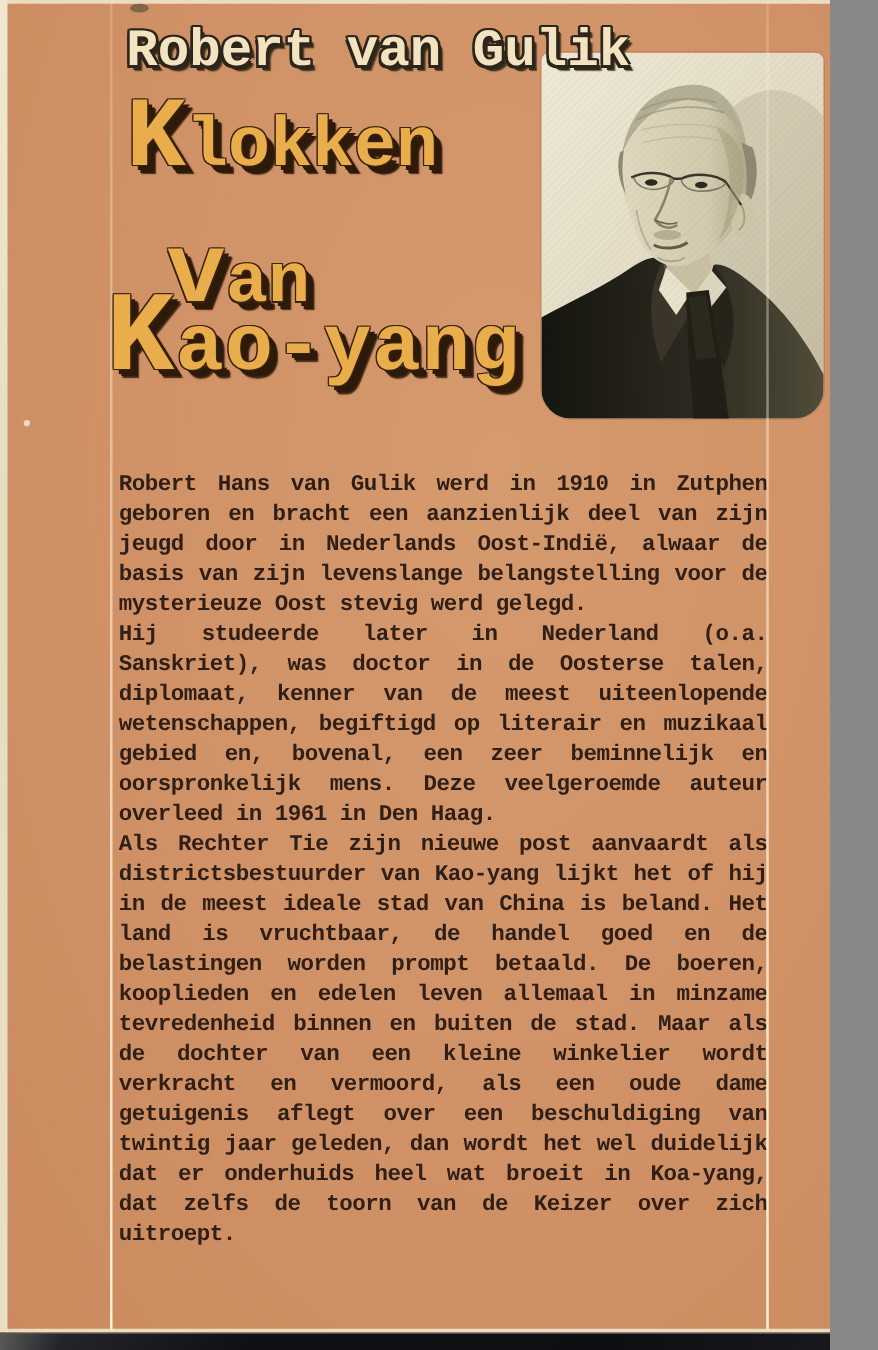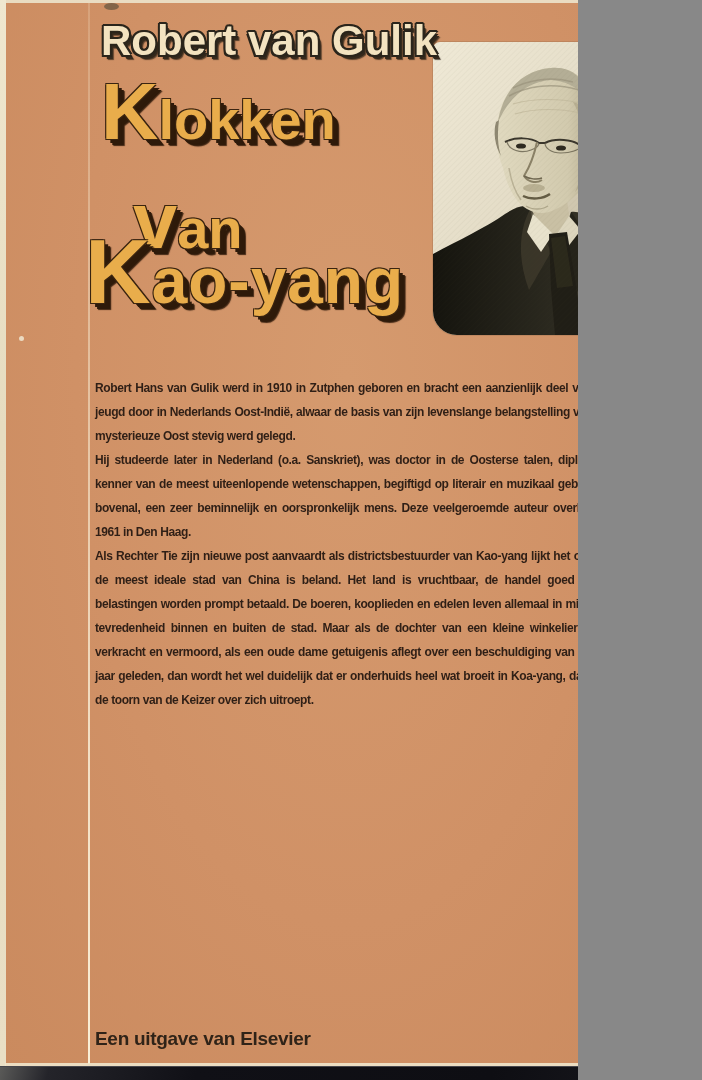--- a/index.html
+++ b/index.html
@@ -1,19 +1,19 @@
 <!DOCTYPE html>
 <html><head>
 <meta charset="utf-8">
 <style>
   html,body{margin:0;padding:0;background:#888;}
   .page{
-    position:relative;width:578px;height:1080px;overflow:hidden;
+    position:relative;width:664px;height:1080px;overflow:hidden;
     background:radial-gradient(ellipse at 60% 35%, #d59a6e 0%, #d09166 55%, #ca8a5e 100%);
-    font-family:Liberation Sans, sans-serif;
+    font-family:Liberation Mono, monospace;
   }
   
   .edge-top{position:absolute;left:0;top:0;width:702px;height:3px;background:#ece4cc;opacity:.9;}
   .edge-left{position:absolute;left:0;top:0;width:6px;height:1066px;
     background:linear-gradient(to bottom,#efe7cf 0%,#e6dcc0 40%,#e9dfc5 100%);}
   .edge-right{position:absolute;left:699px;top:0;width:3px;height:1066px;background:#dcc49e;opacity:.85;}
   .smudge{position:absolute;left:104px;top:3px;width:15px;height:7px;border-radius:50%;
     background:#6f5a42;opacity:.8;}
   .speck{position:absolute;left:19px;top:336px;width:5px;height:5px;border-radius:50%;
     background:#f2ecd8;opacity:.8;}
@@ -50,21 +50,21 @@
   
   .photo{
     position:absolute;left:433px;top:42px;width:226px;height:293px;
     border-radius:7px 7px 24px 24px;overflow:hidden;z-index:5;
     box-shadow:0 0 0 1px rgba(90,60,40,.15);
   }
   .photo svg{display:block;width:100%;height:100%;}
   
   .body-text{
     position:absolute;left:95px;top:376px;width:519px;z-index:10;
-    color:#2f1f16;font-weight:bold;font-size:12px;line-height:24px;
+    color:#2f1f16;font-weight:bold;font-size:18px;line-height:24px;
     text-align:justify;letter-spacing:-0.4px;
   }
   .body-text p{margin:0;}
   .body-text p.gap{}
   
   .imprint{
     position:absolute;left:95px;top:1028px;margin:0;z-index:10;
     color:#2f2318;font-weight:bold;font-size:19px;letter-spacing:-0.3px;
   }
   
@@ -164,21 +164,20 @@
       <rect width="226" height="293" fill="url(#hatch)"></rect>
     </svg>
   </div>
 
   <div class="body-text">
     <p>Robert Hans van Gulik werd in 1910 in Zutphen geboren en bracht een aanzienlijk deel van zijn jeugd door in Nederlands Oost-Indië, alwaar de basis van zijn levenslange belangstelling voor de mysterieuze Oost stevig werd gelegd.</p>
     <p>Hij studeerde later in Nederland (o.a. Sanskriet), was doctor in de Oosterse talen, diplomaat, kenner van de meest uiteenlopende wetenschappen, begiftigd op literair en muzikaal gebied en, bovenal, een zeer beminnelijk en oorspronkelijk mens. Deze veelgeroemde auteur overleed in 1961 in Den Haag.</p>
     <p class="gap">Als Rechter Tie zijn nieuwe post aanvaardt als districtsbestuurder van Kao-yang lijkt het of hij in de meest ideale stad van China is beland. Het land is vruchtbaar, de handel goed en de belastingen worden prompt betaald. De boeren, kooplieden en edelen leven allemaal in minzame tevredenheid binnen en buiten de stad. Maar als de dochter van een kleine winkelier wordt verkracht en vermoord, als een oude dame getuigenis aflegt over een beschuldiging van twintig jaar geleden, dan wordt het wel duidelijk dat er onderhuids heel wat broeit in Koa-yang, dat zelfs de toorn van de Keizer over zich uitroept.</p>
   </div>
 
-  <p class="imprint">Een uitgave van Elsevier</p>
 
   <div class="crease left"></div>
   <div class="crease right"></div>
   <div class="edge-top"></div>
   <div class="edge-left"></div>
   <div class="edge-right"></div>
   <div class="smudge"></div>
   <div class="speck"></div>
   <div class="bottom-cream"></div>
   <div class="bottom-band"></div>

